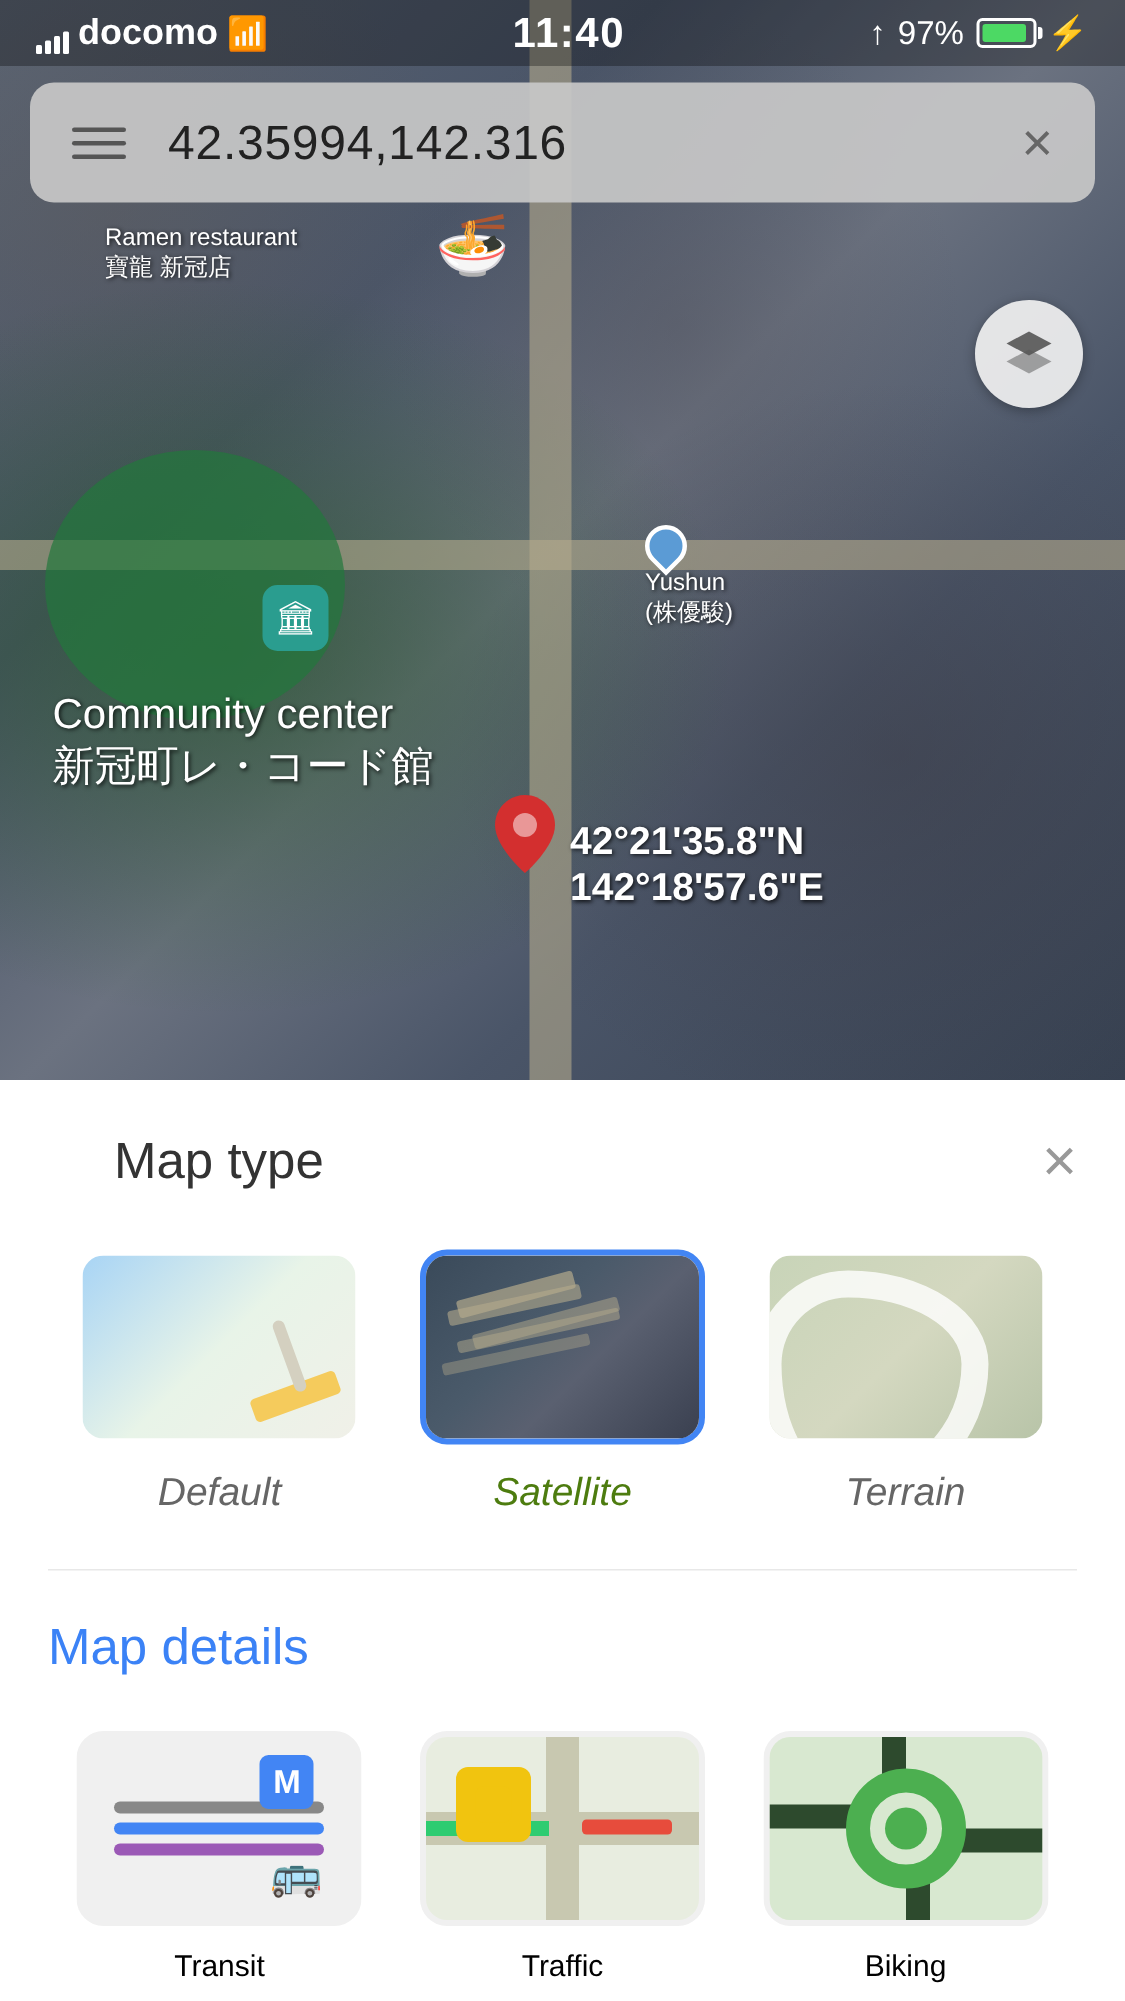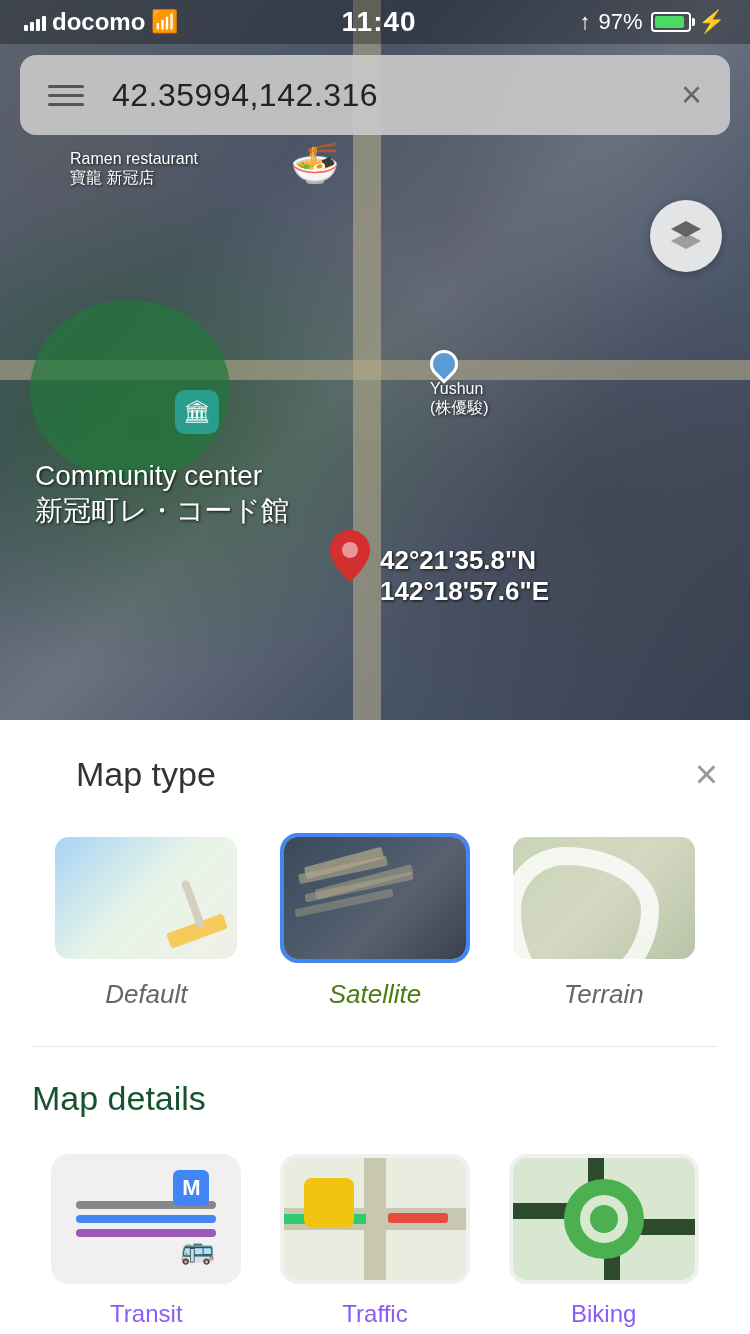--- a/index.html
+++ b/index.html
@@ -21,21 +21,21 @@
       align-items: center;
       justify-content: space-between;
       padding: 0 24px;
       position: absolute;
       top: 0;
       left: 0;
       z-index: 10;
     }
     .status-left {
       display: flex;
-      align-items: center;
+      align-items: flex-end;
       gap: 6px;
       color: #fff;
       font-size: 24px;
       font-weight: 600;
     }
     .signal-bars {
       display: flex;
       align-items: flex-end;
       gap: 2px;
       height: 18px;
@@ -411,21 +411,21 @@
     
     .divider {
       height: 1px;
       background: #e8e8e8;
       margin-bottom: 32px;
     }
 
     
     .section-title {
       font-size: 34px;
-      color: #14532d;
+      color: #3b82f6;
       font-weight: 400;
       margin-bottom: 36px;
     }
 
     .map-details-grid {
       display: flex;
       gap: 0;
     }
     .map-detail-item {
       flex: 1;
@@ -533,22 +533,22 @@
 
     
     .thumb-biking {
       width: 100%;
       height: 100%;
       background: #e8ede0;
       position: relative;
     }
 
     .map-detail-label {
-      font-size: 24px;
-      color: #8b5cf6;
+      font-size: 20px;
+      color: #000000;
     }
 
     
     .wifi-icon {
       font-size: 22px;
       color: #fff;
     }
   </style>
 </head>
 <body>

